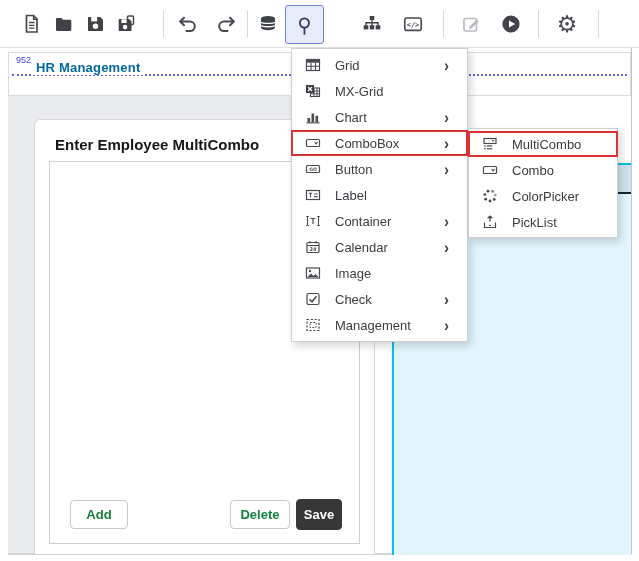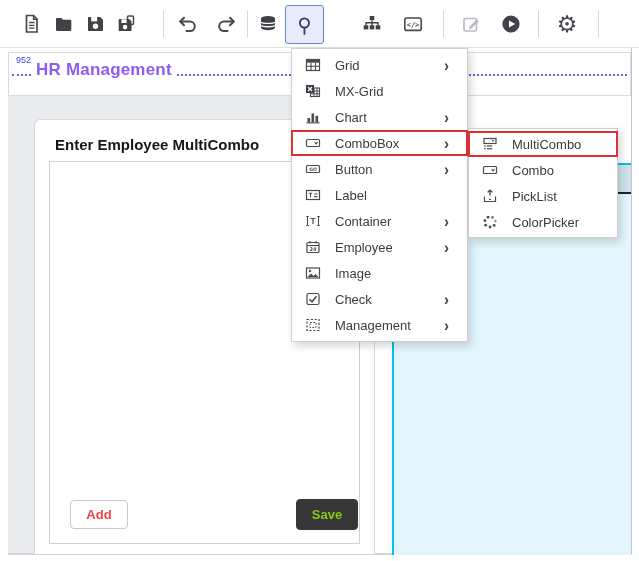--- a/index.html
+++ b/index.html
@@ -12,32 +12,32 @@
   .toolbar{position:absolute;left:0;top:0;width:639px;height:47px;background:#fff;border-bottom:1px solid #e3e3e3;z-index:10;}
   .tb-icon{position:absolute;top:13px;width:22px;height:22px;display:flex;align-items:center;justify-content:center;cursor:pointer;}
   .tb-sep{position:absolute;top:10px;width:1px;height:28px;background:#d9d9d9;}
   .tb-tools-btn{position:absolute;left:285px;top:5px;width:37px;height:37px;background:#e7ecfb;border:1px solid #7086d2;border-radius:3px;display:flex;align-items:center;justify-content:center;cursor:pointer;}
   .glyph-tools{font-size:20px;color:#2d3a63;line-height:1;}
   .glyph-gear{font-size:23px;color:#44474c;line-height:1;}
   
   .page-band{position:absolute;left:8px;top:52px;width:621px;height:42px;background:#fff;border:1px solid #dbdbdb;z-index:1;}
   .dotline{position:absolute;left:3px;right:3px;top:21px;height:0;border-top:2px dotted #4348dd;opacity:.85;}
   .page-id{position:absolute;left:6px;top:2px;font-size:9px;color:#3f46d6;background:#fff;padding:0 1px;z-index:2;}
-  .page-title{position:absolute;left:23px;top:7px;font-size:17px;font-weight:bold;color:#8b5cf6;background:#fff;padding:0 4px;z-index:2;letter-spacing:.2px;}
+  .page-title{position:absolute;left:23px;top:7px;font-size:13px;font-weight:bold;color:#0369a1;background:#fff;padding:0 4px;z-index:2;letter-spacing:.2px;}
   
   .canvas{position:absolute;left:8px;top:96px;width:623px;height:457px;background:#fff;border-bottom:2px solid #d2d4d6;border-left:1px solid #ececee;z-index:0;}
   .right-edge{position:absolute;left:631px;top:48px;width:1px;height:506px;background:#c3c5c8;z-index:2;}
   .gray-region{position:absolute;left:0;top:0;width:364px;height:457px;background:#e9ebee;}
   .card{position:absolute;left:25px;top:23px;width:339px;height:434px;background:#fff;border:1px solid #d8d8d8;border-bottom:none;border-radius:6px 6px 0 0;}
   .card-title{position:absolute;left:20px;top:16px;font-size:15px;font-weight:bold;color:#171717;}
   .form-box{position:absolute;left:14px;top:41px;width:309px;height:381px;background:#fff;border:1px solid #cfcfcf;}
-  .btn{position:absolute;bottom:14px;height:29px;background:#fff;border:1px solid #c9c9c9;border-radius:4px;font-size:13px;font-weight:bold;color:#ef4444;display:flex;align-items:center;justify-content:center;cursor:pointer;font-family:inherit;}
+  .btn{position:absolute;bottom:14px;height:29px;background:#fff;border:1px solid #c9c9c9;border-radius:4px;font-size:13px;font-weight:bold;color:#15803d;display:flex;align-items:center;justify-content:center;cursor:pointer;font-family:inherit;}
   .btn-add{left:20px;width:58px;}
   .btn-delete{left:180px;width:60px;}
-  .btn-save{left:246px;width:62px;height:31px;bottom:13px;background:#373737;border-color:#373737;color:#84cc16;}
+  .btn-save{left:246px;width:46px;height:31px;bottom:13px;background:#373737;border-color:#373737;color:#ffffff;}
   
   .grid-widget{position:absolute;left:383px;top:67px;width:238px;height:390px;background:#e2f5fd;border-top:2px solid #00c2ea;border-left:2px solid #00c2ea;}
   .grid-header{height:27px;background:#cfe1ea;border-bottom:2px solid #0c2836;}
   
   .menu{position:absolute;background:#fff;border:1px solid #cfcfcf;box-shadow:3px 4px 8px rgba(0,0,0,.16);z-index:30;padding:3px 0;}
   .widget-menu{left:291px;top:48px;width:175px;}
   .sub-menu{left:468px;top:128px;width:148px;padding:2px 0;z-index:31;}
   .mi{position:relative;height:26px;display:flex;align-items:center;padding:0 18px 0 12px;cursor:pointer;}
   .mi .ico{width:18px;height:16px;display:flex;align-items:center;justify-content:center;flex:0 0 18px;}
   .mi .lbl{margin-left:13px;font-size:13px;color:#3b3b41;}
@@ -145,20 +145,21 @@
   <span class="page-title">HR Management</span>
 </div>
 
 <div class="canvas">
   <div class="gray-region"></div>
 
   <div class="card">
     <span class="card-title">Enter Employee MultiCombo</span>
     <div class="form-box">
       <button class="btn btn-add">Add</button>
+      <button class="btn btn-delete">Delete</button>
       <button class="btn btn-save">Save</button>
     </div>
   </div>
 
   <div class="grid-widget">
     <div class="grid-header"></div>
   </div>
 </div>
 <div class="right-edge"></div>
 
@@ -246,21 +247,21 @@
   </div>
 
   <div class="mi">
     <span class="ico">
       <svg width="16" height="16" viewBox="0 0 16 16">
           <rect x="2" y="3.5" width="12" height="10" rx="1" fill="none" stroke="#4a4a50" stroke-width="1.2"></rect>
           <path d="M2 6.5h12M5 2v2.6M11 2v2.6" stroke="#4a4a50" stroke-width="1.1"></path>
           <text x="8" y="12.2" text-anchor="middle" font-size="5" font-weight="bold" fill="#4a4a50" font-family="DejaVu Sans, sans-serif">24</text>
         </svg>
     </span>
-    <span class="lbl">Employee</span>
+    <span class="lbl">Calendar</span>
     <span class="chev"></span>
   </div>
 
   <div class="mi">
     <span class="ico">
       <svg width="16" height="16" viewBox="0 0 16 16">
           <rect x="1.5" y="3" width="13" height="10" fill="none" stroke="#4a4a50" stroke-width="1.2"></rect>
           <circle cx="5" cy="6" r="1.2" fill="#4a4a50"></circle>
           <path d="M2.5 12l3.5-3.5 2.5 2.5 2-2 3 3z" fill="#4a4a50"></path>
         </svg>
@@ -309,40 +310,40 @@
   </div>
 
   <div class="mi">
     <span class="ico">
       <svg width="16" height="16" viewBox="0 0 16 16">
           <rect x="1.5" y="4.5" width="13" height="7" rx="1" fill="none" stroke="#4a4a50" stroke-width="1.2"></rect>
           <path d="M9.6 7l1.5 1.8L12.6 7" fill="none" stroke="#4a4a50" stroke-width="1.1"></path>
         </svg>
     </span>
     <span class="lbl">Combo</span>
-  </div>
-
-  <div class="mi">
-    <span class="ico">
-      <svg width="16" height="16" viewBox="0 0 16 16">
-          <path d="M2.5 8.5v5h11v-5" fill="none" stroke="#4a4a50" stroke-width="1.2"></path>
-          <path d="M8 2v5.5M8 2L5.6 4.4M8 2l2.4 2.4" fill="none" stroke="#4a4a50" stroke-width="1.3"></path>
-          <path d="M6.8 10.8L8 12l1.2-1.2" fill="none" stroke="#4a4a50" stroke-width="1"></path>
-        </svg>
-    </span>
-    <span class="lbl">PickList</span>
   </div>
 
   <div class="mi">
     <span class="ico">
       <svg width="16" height="16" viewBox="0 0 16 16">
           <circle cx="8" cy="13" r="1.4" fill="#4a4a50"></circle>
           <circle cx="3.7" cy="11.2" r="1.4" fill="#4a4a50"></circle>
           <circle cx="2.9" cy="6.6" r="1.4" fill="#4a4a50"></circle>
           <circle cx="6" cy="3.2" r="1.4" fill="#4a4a50"></circle>
           <circle cx="10.6" cy="3.4" r="1.4" fill="#7a7a80"></circle>
           <circle cx="13.3" cy="7.1" r="1.4" fill="#9a9aa0"></circle>
           <circle cx="12.2" cy="11.4" r="1.4" fill="#4a4a50"></circle>
         </svg>
     </span>
     <span class="lbl">ColorPicker</span>
   </div>
+
+  <div class="mi">
+    <span class="ico">
+      <svg width="16" height="16" viewBox="0 0 16 16">
+          <path d="M2.5 8.5v5h11v-5" fill="none" stroke="#4a4a50" stroke-width="1.2"></path>
+          <path d="M8 2v5.5M8 2L5.6 4.4M8 2l2.4 2.4" fill="none" stroke="#4a4a50" stroke-width="1.3"></path>
+          <path d="M6.8 10.8L8 12l1.2-1.2" fill="none" stroke="#4a4a50" stroke-width="1"></path>
+        </svg>
+    </span>
+    <span class="lbl">PickList</span>
+  </div>
 </div>
 
 </body></html>

